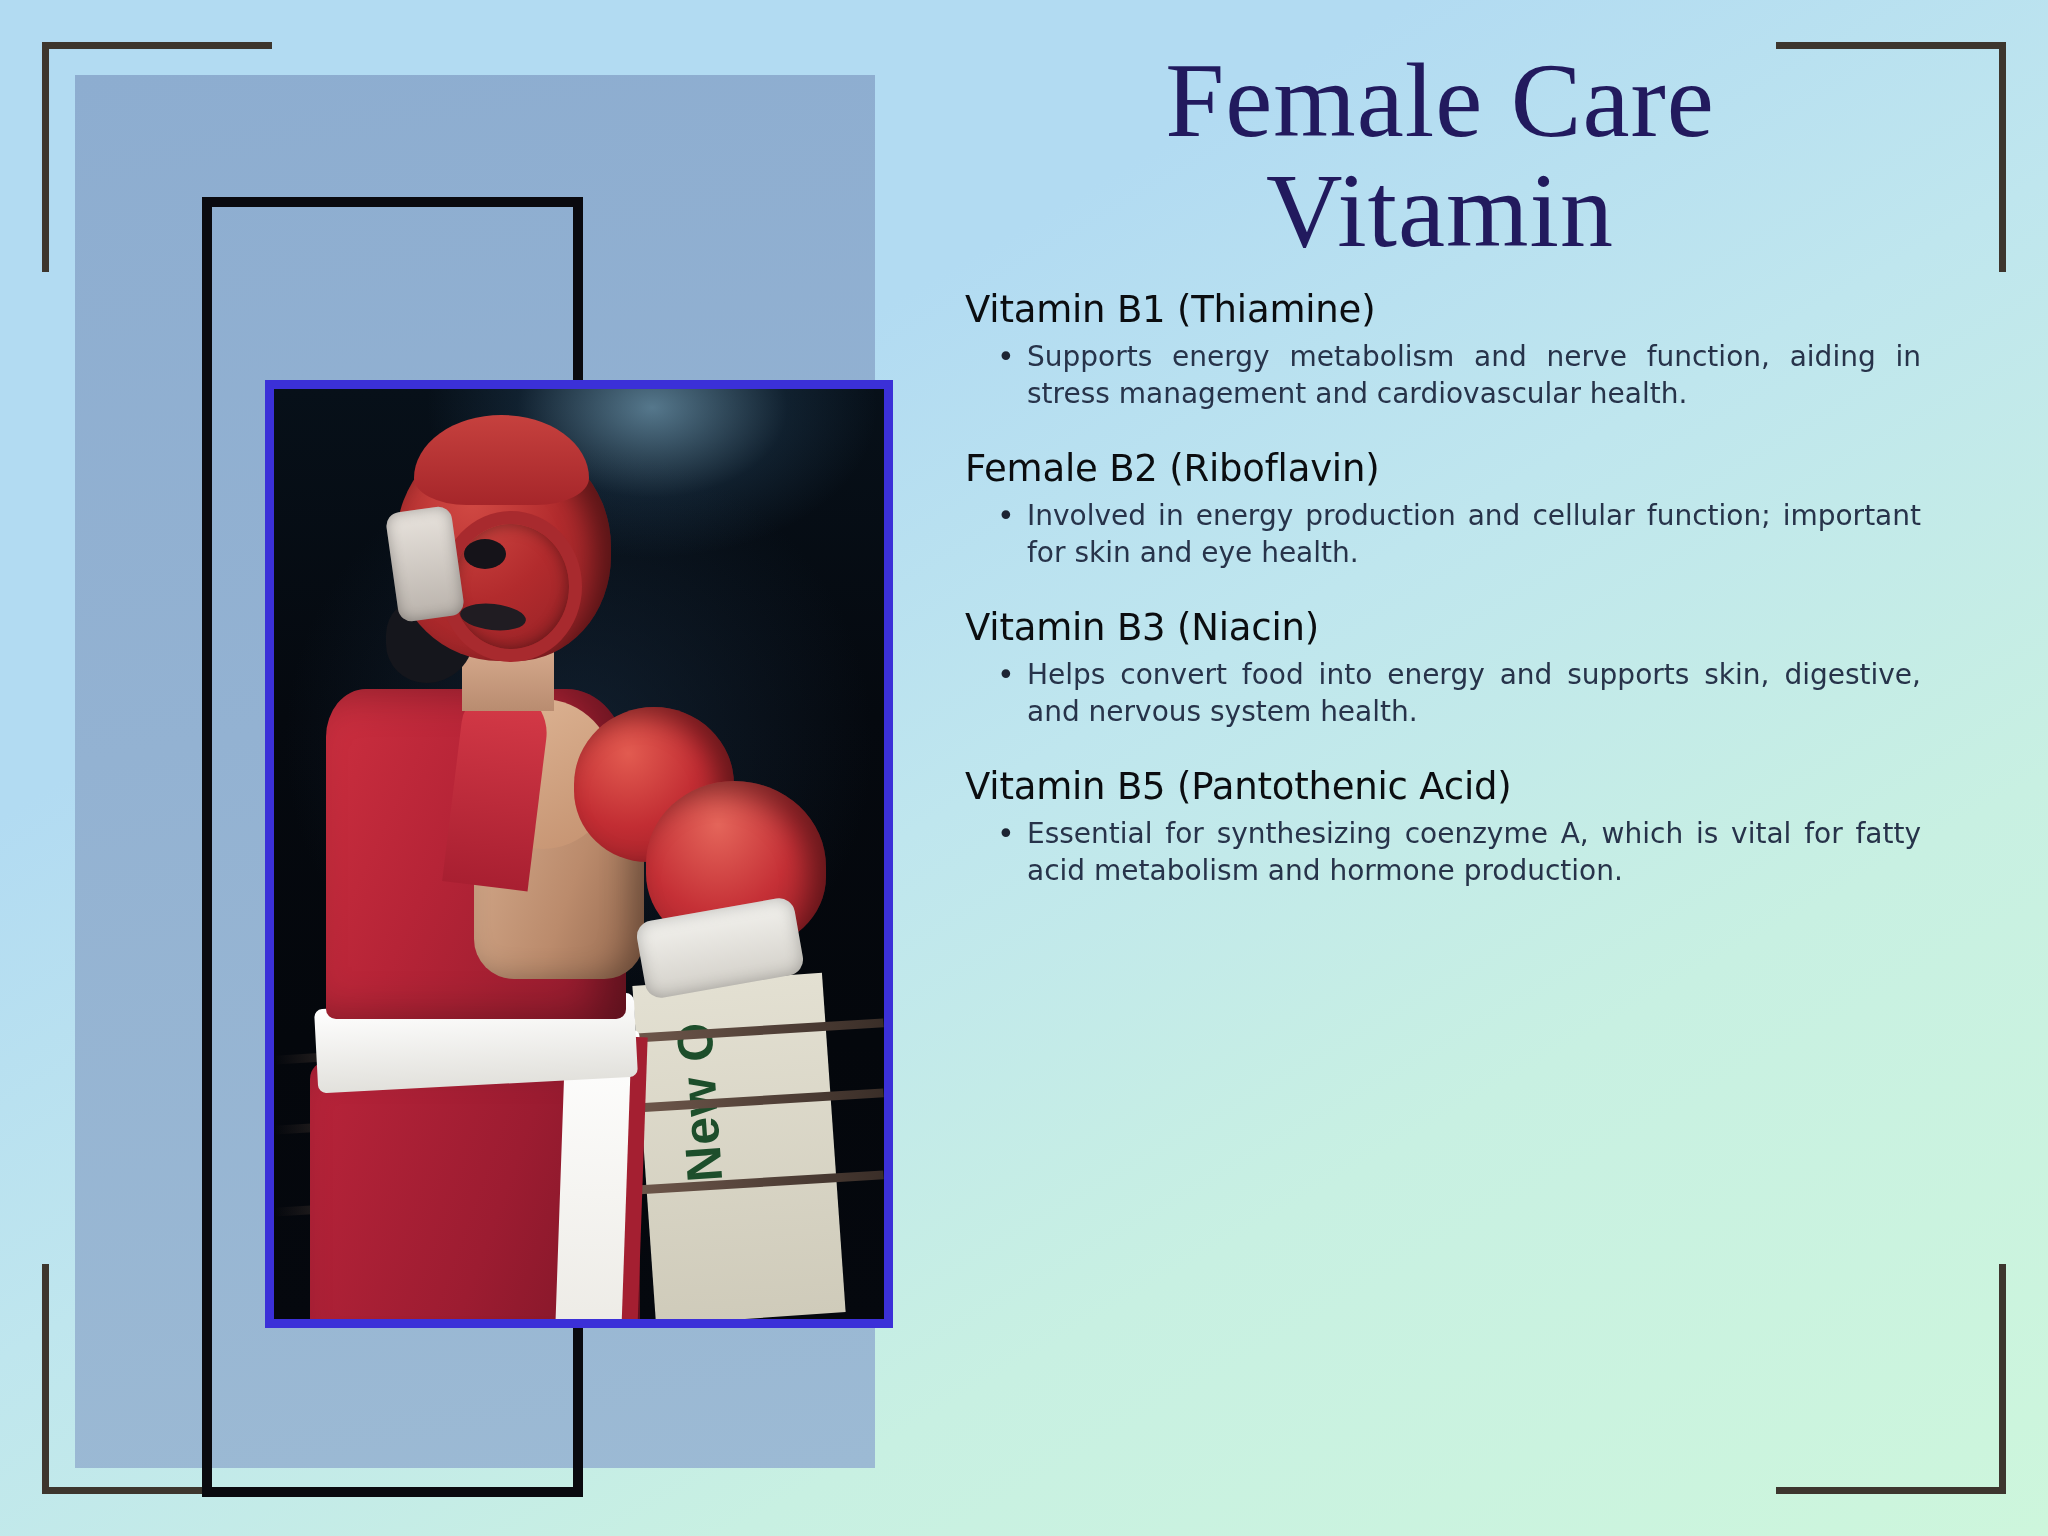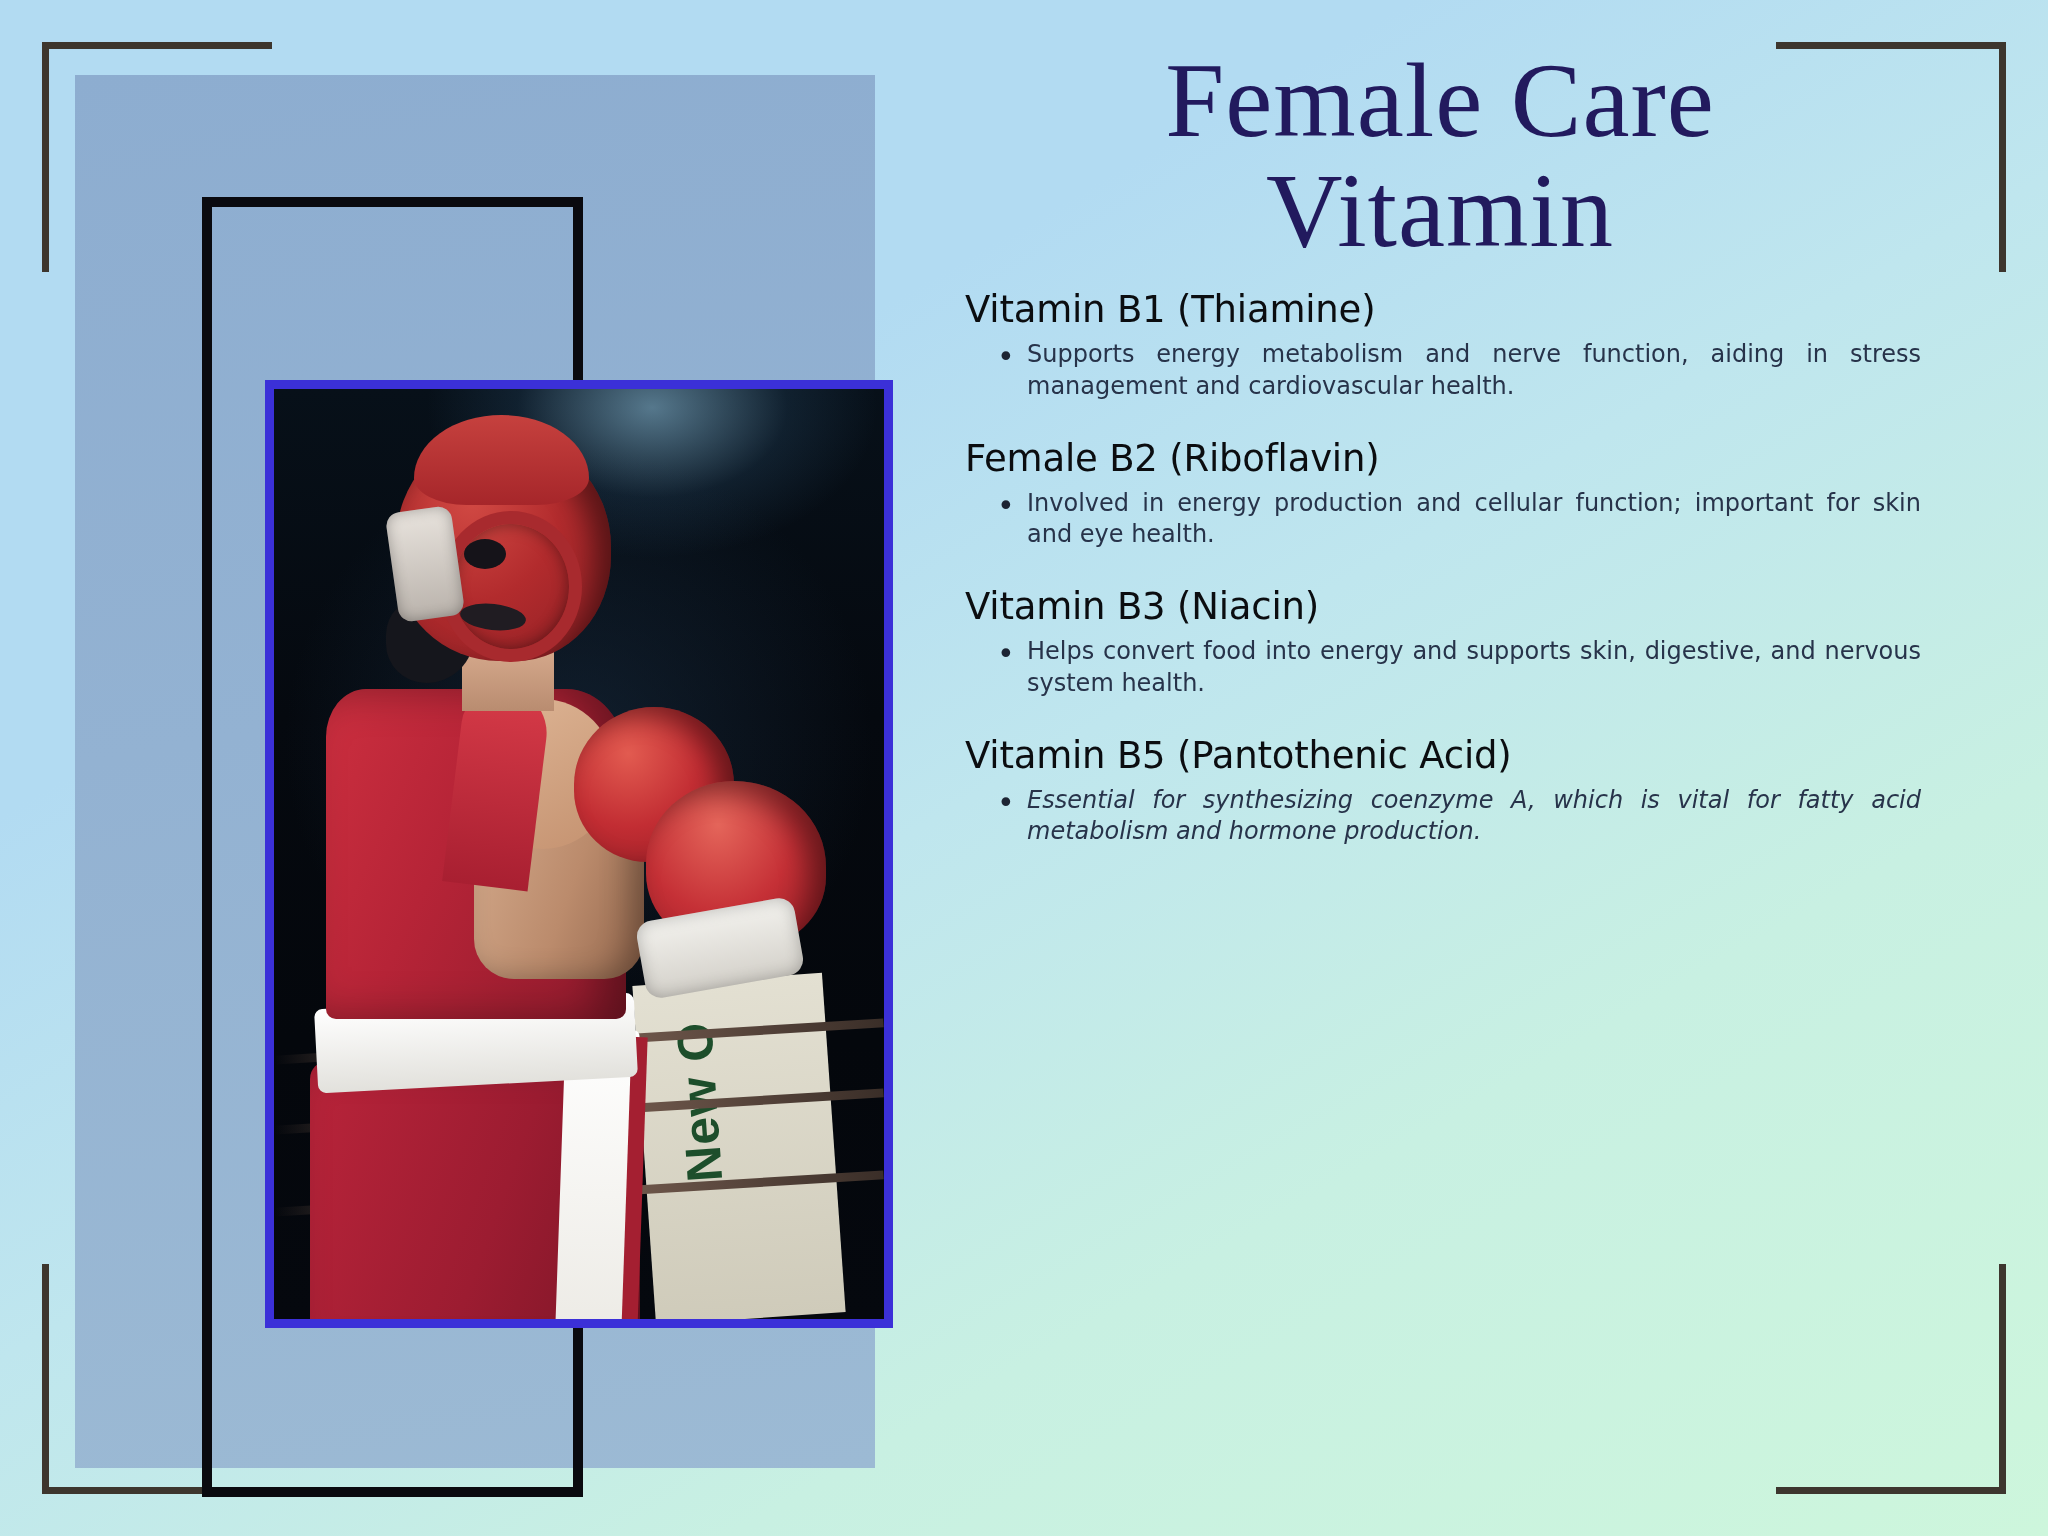--- a/index.html
+++ b/index.html
@@ -253,35 +253,35 @@
   .sec-head.left { text-align: left; padding-left: 10px; }
   ul.bullets {
     margin: 0;
     padding-left: 72px;
     list-style: none;
   }
   ul.bullets li {
     position: relative;
     font-family: "DejaVu Sans", sans-serif;
     font-weight: 400;
-    font-size: 24px;
+    font-size: 28px;
     line-height: 1.32;
     color: #27334a;
     text-align: justify;
     padding-right: 4px;
   }
   ul.bullets li::before {
     content: "\2022";
     position: absolute;
     left: -30px;
     top: -2px;
     font-size: 30px;
     color: #1c2433;
   }
-  .justify-last-left { text-align-last: left; font-style: italic; }
+  .justify-last-left { text-align-last: left; }
 </style>
 </head>
 <body>
 
 <div id="canvas">
 
   <div class="bracket tl"></div>
   <div class="bracket tr"></div>
   <div class="bracket bl"></div>
   <div class="bracket br"></div>

